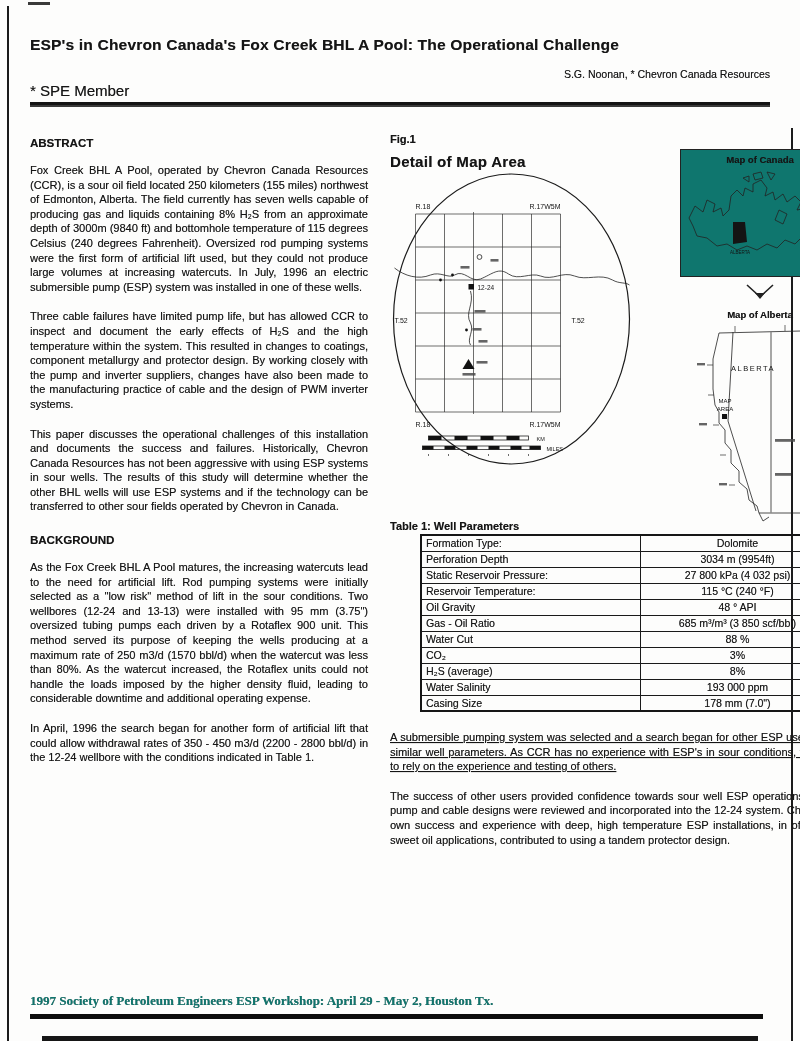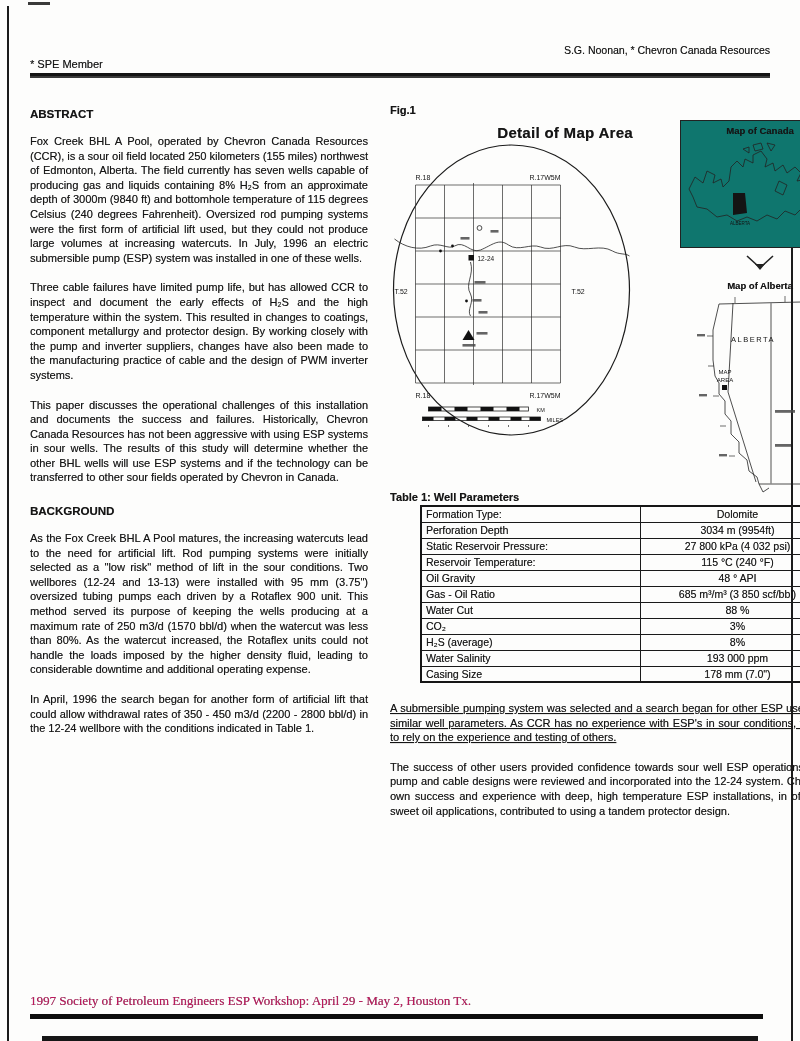--- a/index.html
+++ b/index.html
@@ -12,36 +12,36 @@
   .frame-left{position:absolute;left:7px;top:6px;bottom:0;width:2px;background:#1b1b1b;}
   .frame-right{position:absolute;right:7px;top:128px;bottom:0;width:2px;background:#1b1b1b;}
   .top-dash{position:absolute;left:28px;top:2px;width:22px;height:3px;background:#3a3a3a;}
   .bottom-edge{position:absolute;bottom:0;left:42px;width:716px;height:5px;background:#161616;}
 
   .content{position:absolute;inset:0;padding:30px 30px 0 30px;}
 
   
   h1.title{font-size:15.5px;font-weight:bold;margin:6px 0 0;letter-spacing:.2px;}
   .byline{font-size:10.5px;margin:14px 0 0;text-align:right;}
-  .note{font-size:11px;margin:2px 0 0;}
+  .note{font-size:15px;margin:2px 0 0;}
   .double-rule{margin-top:3px;height:4px;border-top:3px solid #141414;border-bottom:2px solid #3a3a3a;}
 
   
   .cols{display:flex;margin-top:26px;}
   .col-left{width:338px;flex:none;}
   .col-right{flex:1;margin-left:22px;position:relative;}
 
   h2.sect{font-size:11.5px;font-weight:bold;margin:4px 0 14px;}
   h2.sect.bg{margin-top:20px;}
   p.body{font-size:11px;line-height:14.6px;text-align:justify;margin:0 0 15px;}
 
   
   .fig-label{font-size:11px;font-weight:bold;}
   .map-detail{width:243px;margin-top:8px;}
-  .map-title{font-size:15px;font-weight:bold;text-align:right;letter-spacing:.3px;margin:0 0 2px;}
+  .map-title{font-size:15px;font-weight:bold;text-align:left;letter-spacing:.3px;margin:0 0 2px;}
   svg text{font-family:"Liberation Sans",sans-serif;fill:#141414;}
   .ln{fill:none;stroke:#1c1c1c;stroke-width:1.2;}
   .thin{fill:none;stroke:#222;stroke-width:.8;}
   .grid line{stroke:#2e2e2e;stroke-width:.7;}
   .heavy{stroke:#0f0f0f;stroke-width:2.4;}
   .smudge{fill:#4a4a4a;opacity:.85;}
 
   .side-maps{position:absolute;top:16px;right:-4px;width:160px;}
   .canada-box{border:1.5px solid #222;padding:4px 2px 2px;background:#0f766e;}
   .small-map-title{font-size:9.5px;font-weight:bold;text-align:center;margin-bottom:1px;}
@@ -53,35 +53,36 @@
   table.params{border-collapse:collapse;width:416px;border:2px solid #161616;margin-left:30px;}
   table.params td{border:1.2px solid #1a1a1a;font-size:10.5px;padding:1px 4px;height:16px;}
   td.param{width:53%;text-align:left;}
   td.value{text-align:center;}
 
   .discussion p.body{margin-top:0;}
   .discussion p.first{margin-top:18px;text-decoration:underline;}
 
   
   footer{position:absolute;left:30px;bottom:22px;width:740px;font-family:"Liberation Serif",serif;}
-  .footer-text{font-size:13px;font-weight:normal;margin:0;color:#be185d;}
+  .footer-text{font-size:13px;font-weight:bold;margin:0;color:#0f766e;}
   .footer-rule{margin-top:5px;height:5px;background:#0d0d0d;width:733px;}
 </style>
 </head>
 <body>
 
 <div class="scan">
   <div class="top-dash"></div>
   <div class="frame-left"></div>
   <div class="frame-right"></div>
   <div class="bottom-edge"></div>
 
   <div class="content">
 
     <header>
+      <h1 class="title fuzz">ESP's in Chevron Canada's Fox Creek BHL A Pool:  The Operational Challenge</h1>
       <p class="byline fuzz">S.G. Noonan, * Chevron Canada Resources</p>
       <p class="note fuzz">* SPE Member</p>
       <div class="double-rule"></div>
     </header>
 
     <div class="cols">
 
       <section class="col-left">
         <h2 class="sect fuzz">ABSTRACT</h2>
         <p class="body fuzz">Fox Creek BHL A Pool, operated by Chevron Canada Resources (CCR), is a sour oil field located 250 kilometers (155 miles) northwest of Edmonton, Alberta.  The field currently has seven wells capable of producing gas and liquids containing 8% H₂S from an approximate depth of 3000m (9840 ft) and bottomhole temperature of 115 degrees Celsius (240 degrees Fahrenheit).  Oversized rod pumping systems were the first form of artificial lift used, but they could not produce large volumes at increasing watercuts.  In July, 1996 an electric submersible pump (ESP) system was installed in one of these wells.</p>

